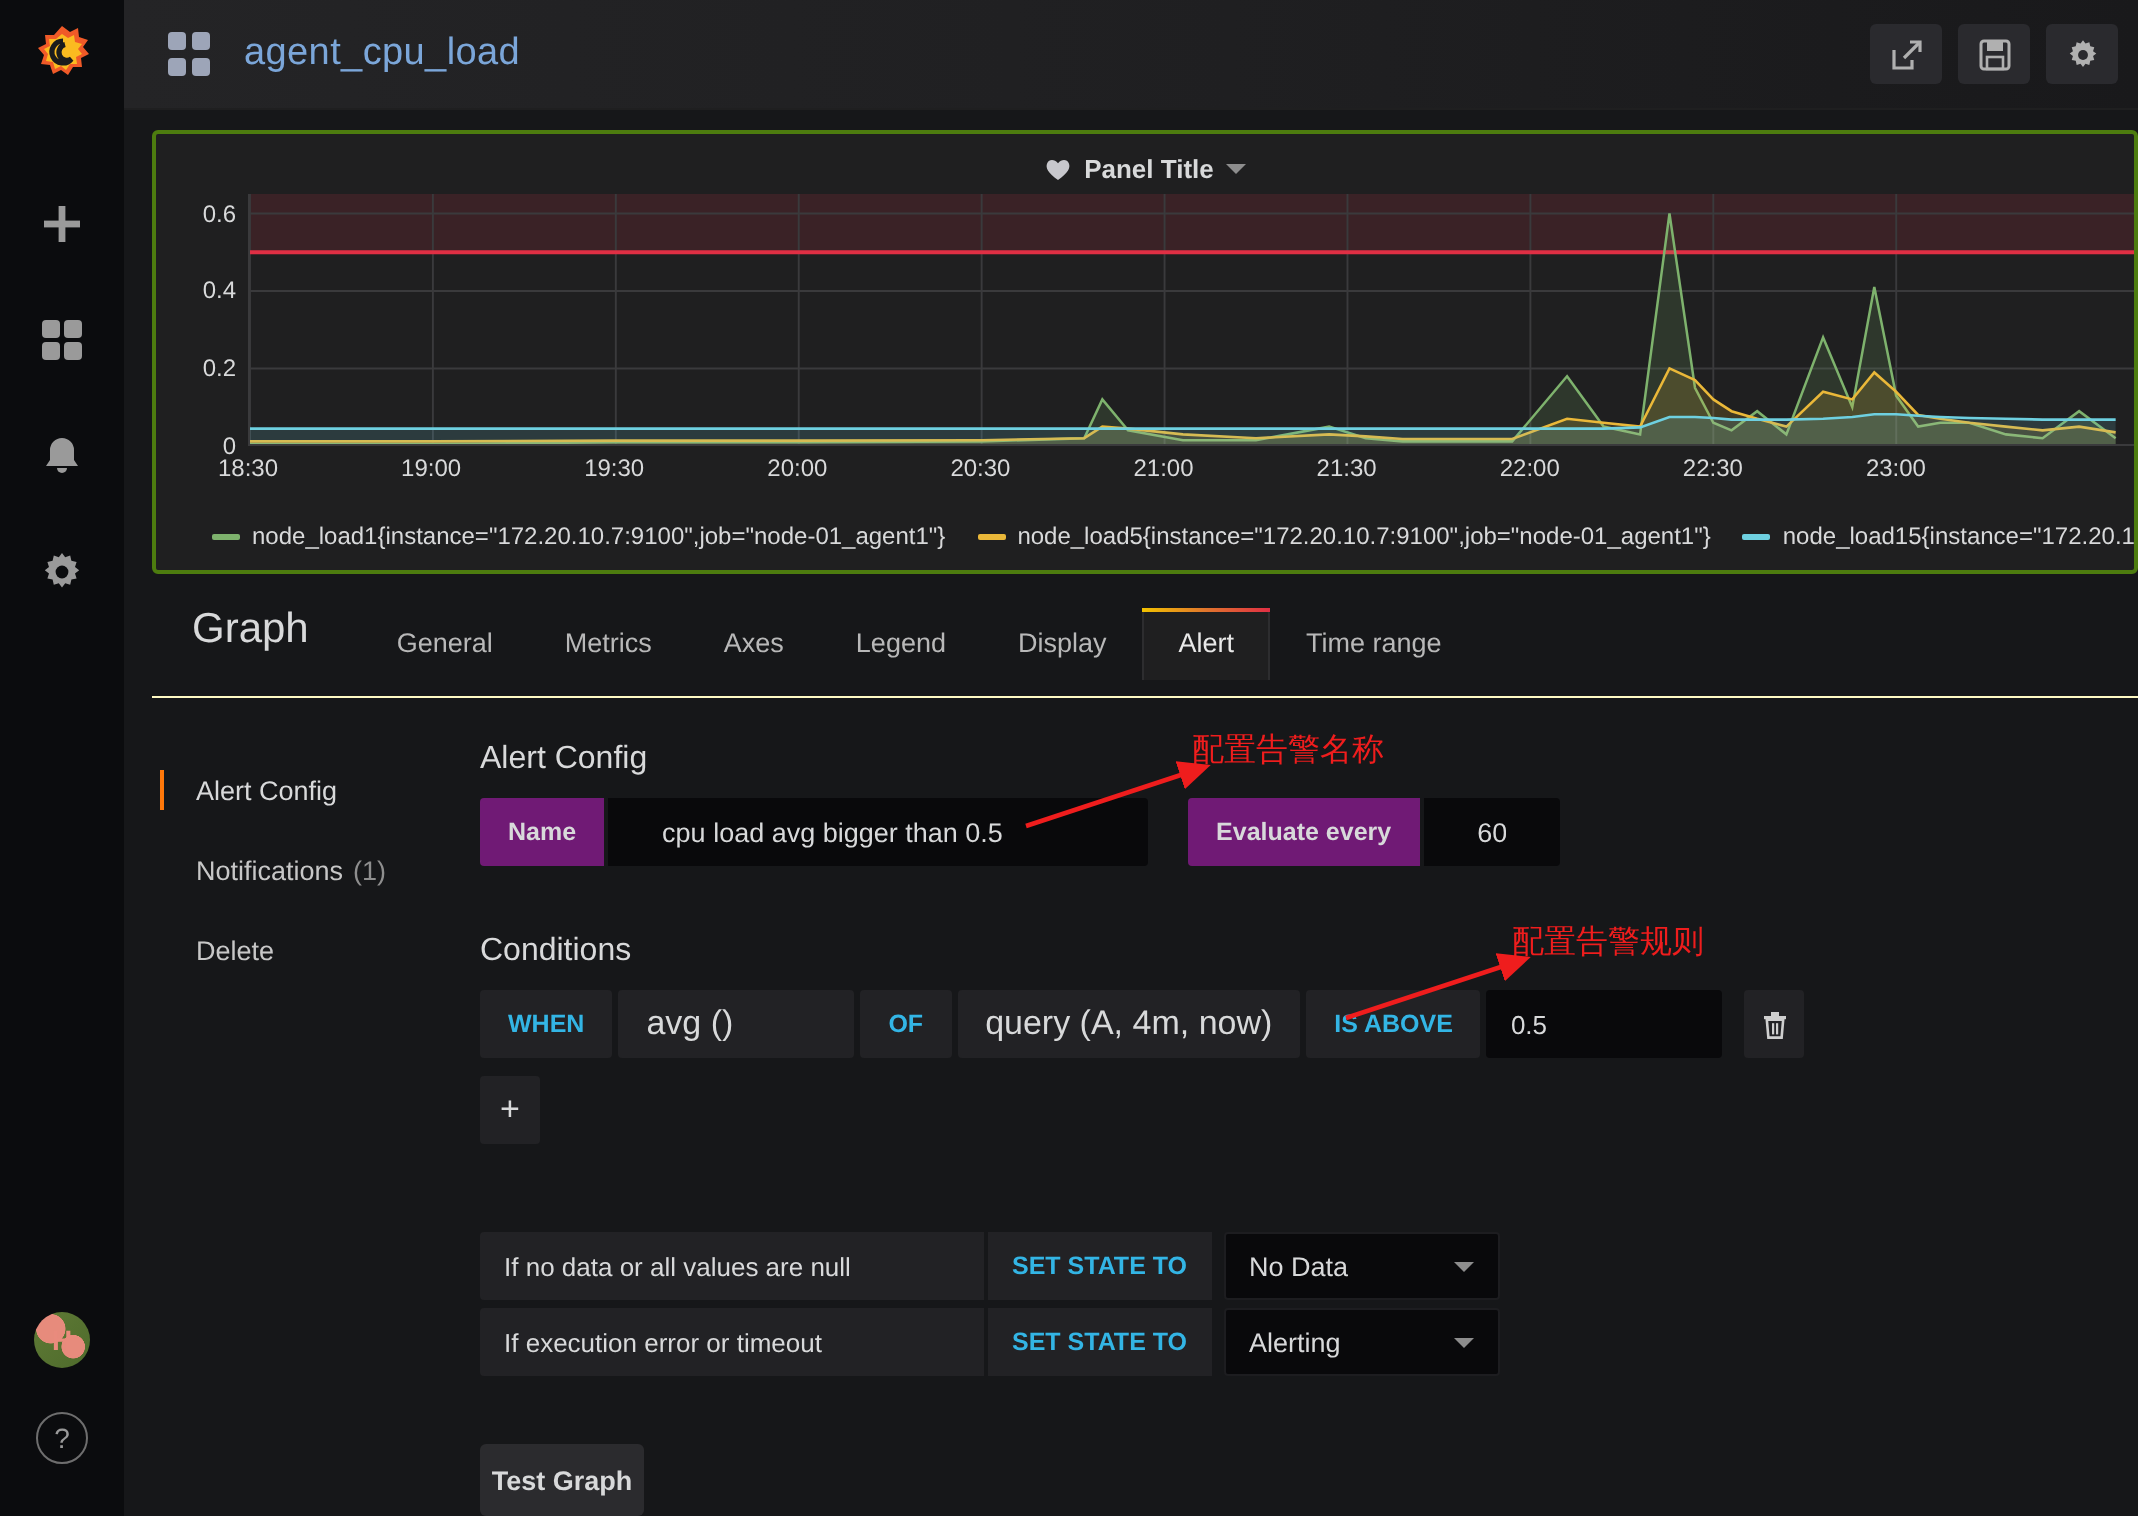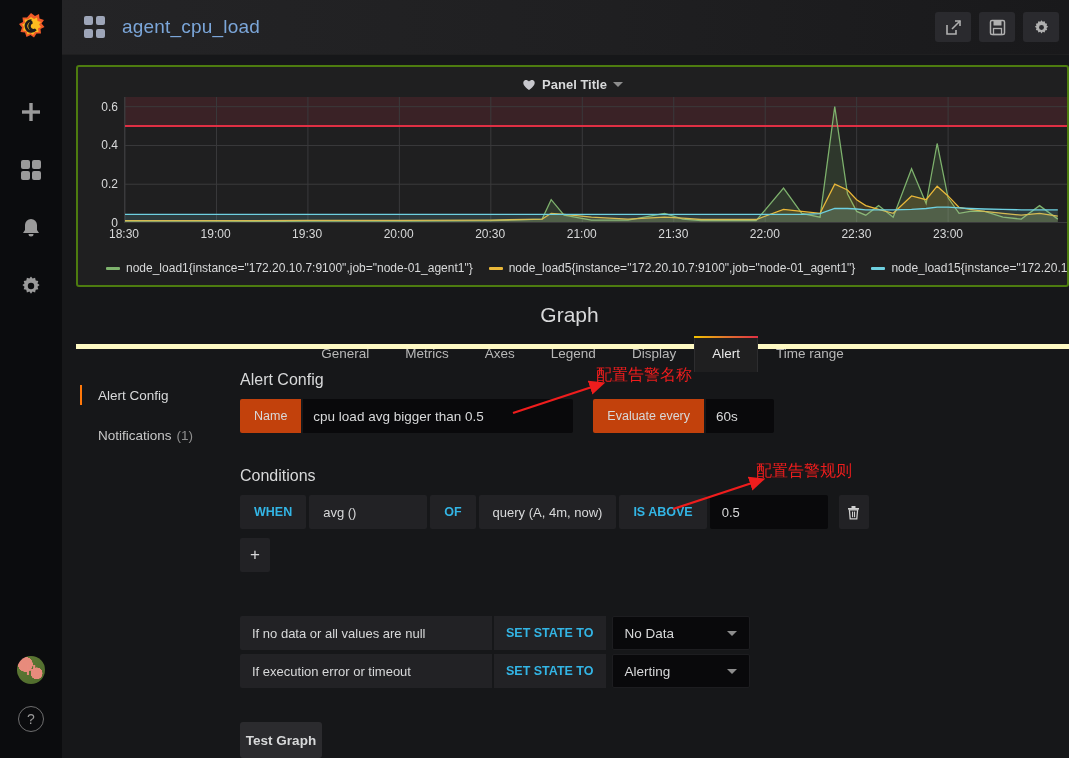--- a/index.html
+++ b/index.html
@@ -88,22 +88,22 @@
 
   .legend {
     position: absolute; left: 28px; right: 0; bottom: 8px; height: 18px;
     display: flex; align-items: center; gap: 16px; overflow: hidden; white-space: nowrap;
   }
   .lg-item { display: flex; align-items: center; gap: 6px; font-size: 12px; color: #d8d9da; }
   .lg-swatch { width: 14px; height: 3px; border-radius: 1px; display: inline-block; }
 
   
   .tabs-row {
-    margin: 16px 0 0 14px; height: 46px; display: flex; align-items: center;
-    border-bottom: 5px solid #fef9c3; padding-left: 20px; gap: 0; flex-direction: column;
+    margin: 16px 0 0 14px; height: 46px; display: flex; align-items: flex-start;
+    border-bottom: 1px solid #fef9c3; padding-left: 20px; gap: 0;
   }
   .tabs-title { color: #d8d9da; font-size: 21px; margin: 0 26px 8px 0; }
   .tab {
     padding: 9px 17px 11px; color: #b8b8b8; font-size: 13.5px; cursor: pointer;
     position: relative; top: 1px; border: 1px solid transparent; border-bottom: none;
   }
   .tab.active {
     color: #e8e8e8; background: #1f1f20;
     border-color: #2d2d2f; border-radius: 3px 3px 0 0;
   }
@@ -124,37 +124,37 @@
     content: ""; position: absolute; left: 0; top: 10px; bottom: 10px; width: 2px; background: #ff780a;
   }
   .side-count { color: #8e8e8e; margin-left: 5px; }
 
   .alert-content { flex: 1 1 auto; padding-left: 12px; position: relative; }
   .sec-title { color: #d8d9da; font-size: 16px; margin-bottom: 10px; }
   .sec-title.cond { margin-top: 34px; }
 
   .row { display: flex; align-items: center; gap: 2px; }
   .fld-label {
-    background: #c2410c; color: #d8d9da; font-size: 12.5px; font-weight: normal;
+    background: #701a75; color: #d8d9da; font-size: 12.5px; font-weight: bold;
     height: 34px; display: flex; align-items: center; padding: 0 14px; border-radius: 2px 0 0 2px;
   }
   .fld-input {
     background: #09090b; color: #d8d9da; font-size: 13.5px;
-    height: 34px; display: flex; align-items: center; padding: 0 10px;
+    height: 34px; display: flex; align-items: center; padding: 0 27px;
     border: none; border-radius: 0 2px 2px 0; outline: none;
     font-family: "Liberation Sans", sans-serif;
   }
   .name-input { width: 270px; }
   .gap { width: 16px; }
   .eval-input { width: 68px; }
 
   .cond-row { display: flex; align-items: center; gap: 3px; }
   .c-kw { color: #33b5e5; font-size: 12.5px; font-weight: bold; background: #222225;
           height: 34px; display: flex; align-items: center; padding: 0 14px; border-radius: 2px; }
-  .c-val { background: #222225; color: #d8d9da; font-size: 13px; height: 34px;
+  .c-val { background: #222225; color: #d8d9da; font-size: 17px; height: 34px;
            display: flex; align-items: center; padding: 0 14px; border-radius: 2px; cursor: pointer; }
   .c-num { background: #09090b; color: #d8d9da; font-size: 13px; height: 34px;
            width: 118px; display: flex; align-items: center; padding: 0 12px; border-radius: 2px;
            border: none; outline: none; font-family: "Liberation Sans", sans-serif; }
   .c-del { background: #222225; width: 30px; height: 34px; border-radius: 2px;
            display: flex; align-items: center; justify-content: center; cursor: pointer; margin-left: 8px; }
   .plus-btn {
     margin-top: 9px; width: 30px; height: 34px; background: #222225; border-radius: 2px;
     display: flex; align-items: center; justify-content: center; cursor: pointer; color: #d8d9da; font-size: 17px;
   }
@@ -355,20 +355,23 @@
 
     <div class="alert-body">
       <div class="alert-side" id="alertside">
           <div class="side-item active">
             <span>Alert Config</span>
           </div>
           <div class="side-item">
             <span>Notifications</span>
             <span class="side-count">(1)</span>
           </div>
+          <div class="side-item">
+            <span>Delete</span>
+          </div>
         </div>
 
       <div class="alert-content">
         <div class="sec-title">Alert Config</div>
 
         <div class="row">
           <div class="fld-label">Name</div>
           <input class="fld-input name-input" value="cpu load avg bigger than 0.5" style="">
           <div class="gap"></div>
           <div class="fld-label">Evaluate every</div>

